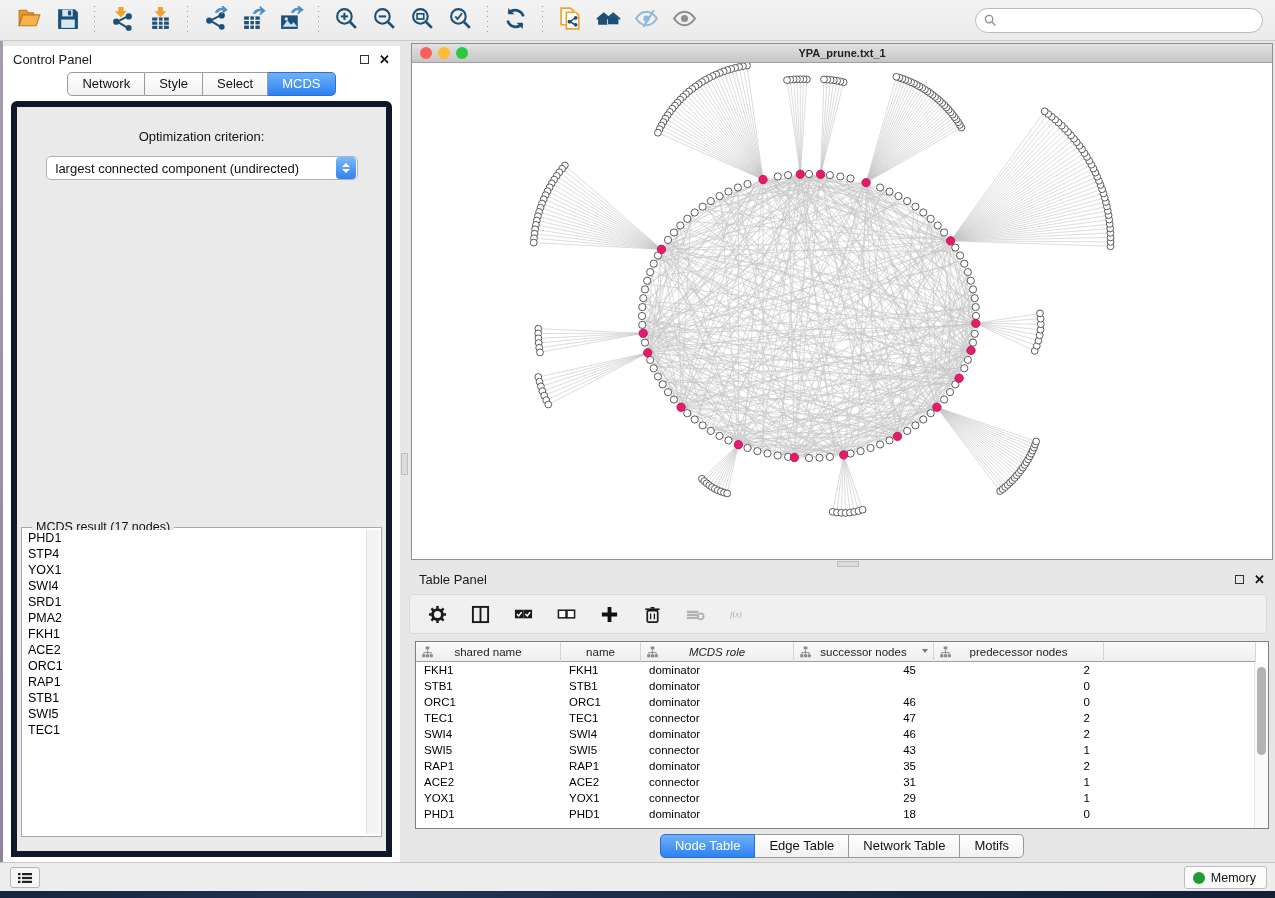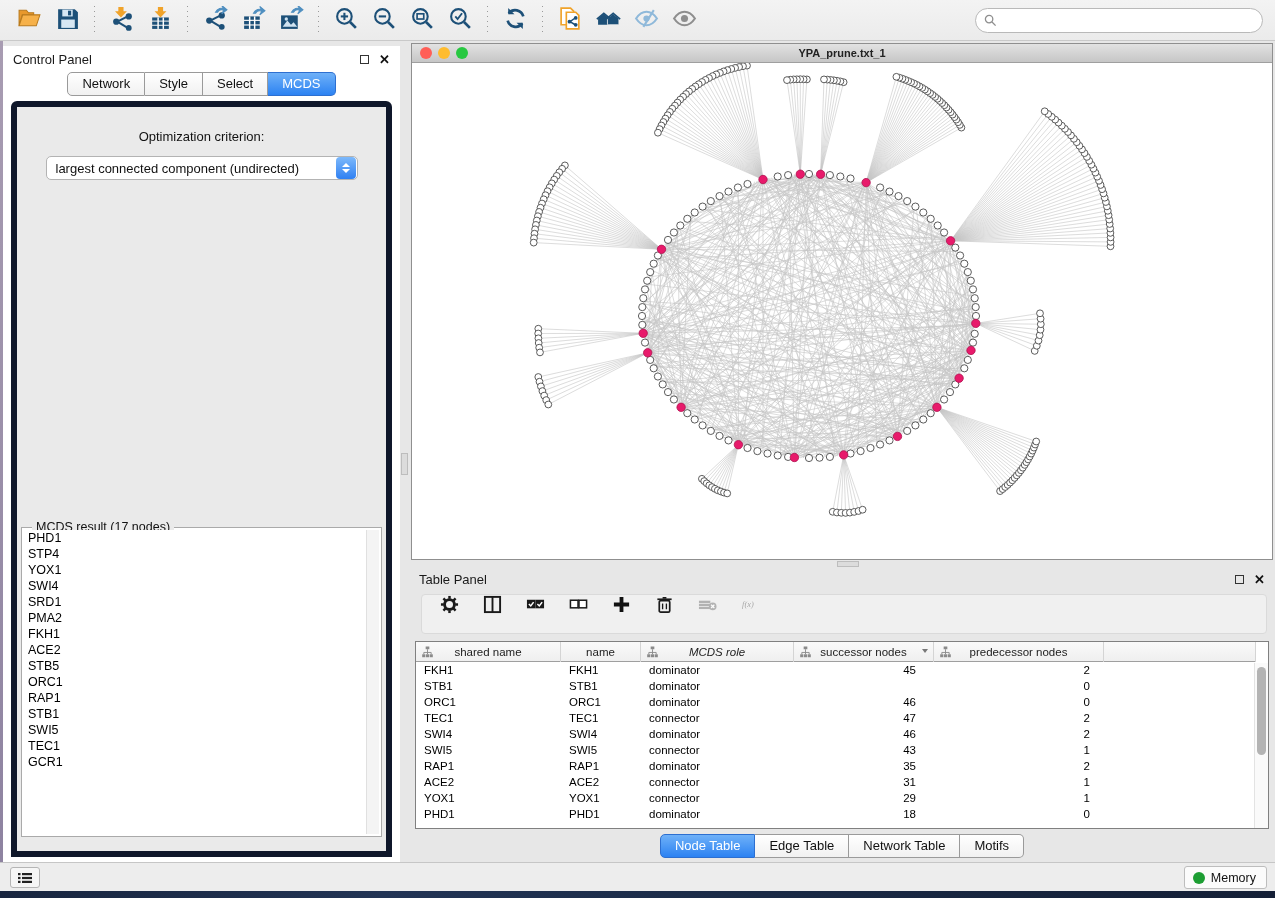--- a/index.html
+++ b/index.html
@@ -87,23 +87,23 @@
                  border-bottom:1px solid #9f9f9f; position:relative;
                  display:flex; align-items:center; justify-content:center; }
   #nw-titlebar .title { font-size:11px; font-weight:bold; color:#222; }
   .lights { position:absolute; left:8px; top:3px; display:flex; gap:6px; }
   .light { width:12px; height:12px; border-radius:50%; }
   #network-canvas { width:860px; height:496px; display:block; background:#fff; }
 
   
   #table-panel { position:absolute; left:409px; top:568px; width:866px; height:294px; background:#e7e7e7; }
   #tp-head { height:22px; display:flex; align-items:center; padding:0 10px; }
-  #tp-toolbar { position:absolute; left:12px; right:8px; top:26px; height:40px;
+  #tp-toolbar { position:absolute; left:0; right:8px; top:26px; height:40px;
                 background:#f0f0f0; border:1px solid #dadada; border-radius:4px;
-                display:flex; align-items:flex-start; gap:24px; padding-left:18px; }
+                display:flex; align-items:center; gap:24px; padding-left:18px; }
   .tp-icon svg { width:19px; height:19px; display:block; }
   .tp-icon.dis { opacity:.85; }
 
   #table-wrap { position:absolute; left:6px; right:6px; top:73px; height:188px;
                 border:1px solid #808080; background:#fff; overflow:hidden; }
   #tbl { width:840px; }
   .thead { display:flex; height:20px; background:linear-gradient(#fafafa,#efefef);
            border-bottom:1px solid #9f9f9f; }
   .th { position:relative; display:flex; align-items:center; justify-content:center;
         font-size:11.5px; color:#222; border-right:1px solid #d4d4d4; height:20px; }
@@ -327,27 +327,25 @@
         <span id="mcds-legend">MCDS result (17 nodes)</span>
         <div id="mcds-list">
             <div class="mcds-item">PHD1</div>
             <div class="mcds-item">STP4</div>
             <div class="mcds-item">YOX1</div>
             <div class="mcds-item">SWI4</div>
             <div class="mcds-item">SRD1</div>
             <div class="mcds-item">PMA2</div>
             <div class="mcds-item">FKH1</div>
             <div class="mcds-item">ACE2</div>
-            <div class="mcds-item">STB5</div>
             <div class="mcds-item">ORC1</div>
             <div class="mcds-item">RAP1</div>
             <div class="mcds-item">STB1</div>
             <div class="mcds-item">SWI5</div>
             <div class="mcds-item">TEC1</div>
-            <div class="mcds-item">GCR1</div>
           </div>
         <div id="mcds-scroll"></div>
       </div>
     </div>
   </div>
 
   <div id="v-splitter">
       <div class="grip"></div>
     </div>
   <div id="h-splitter">

